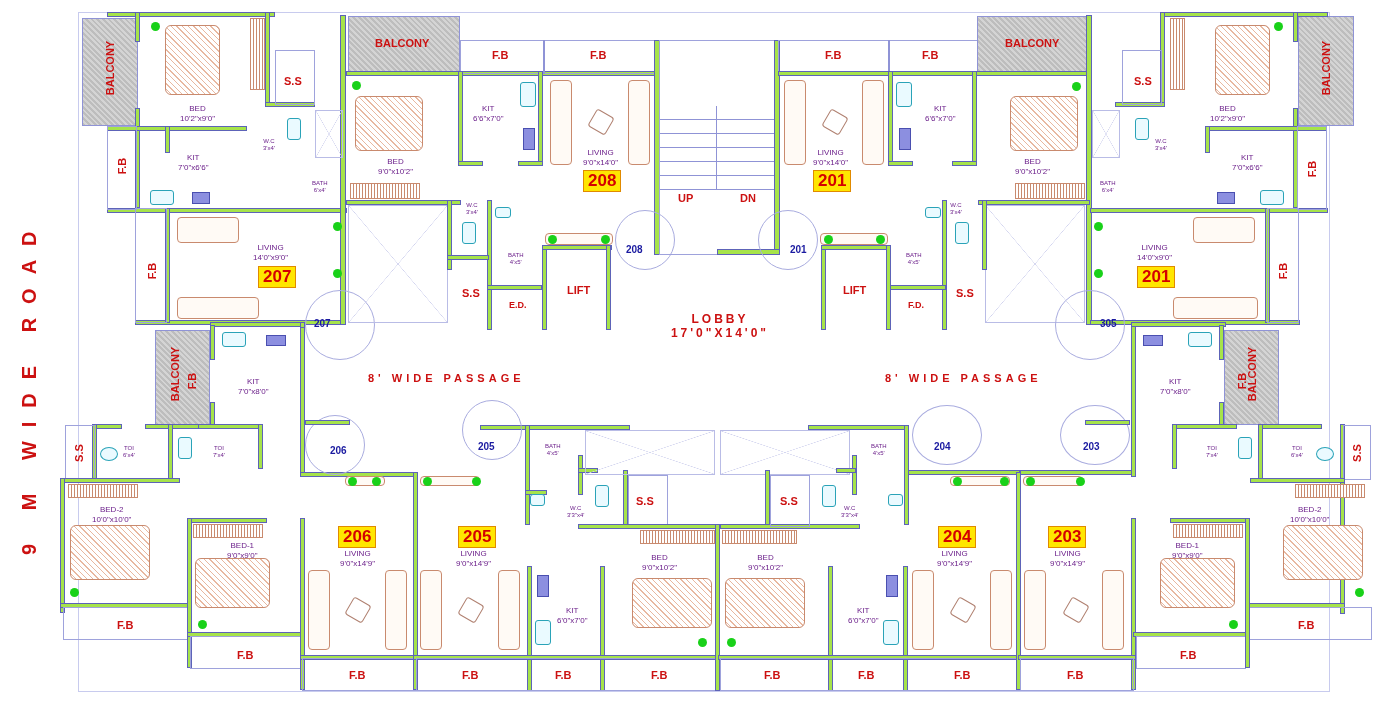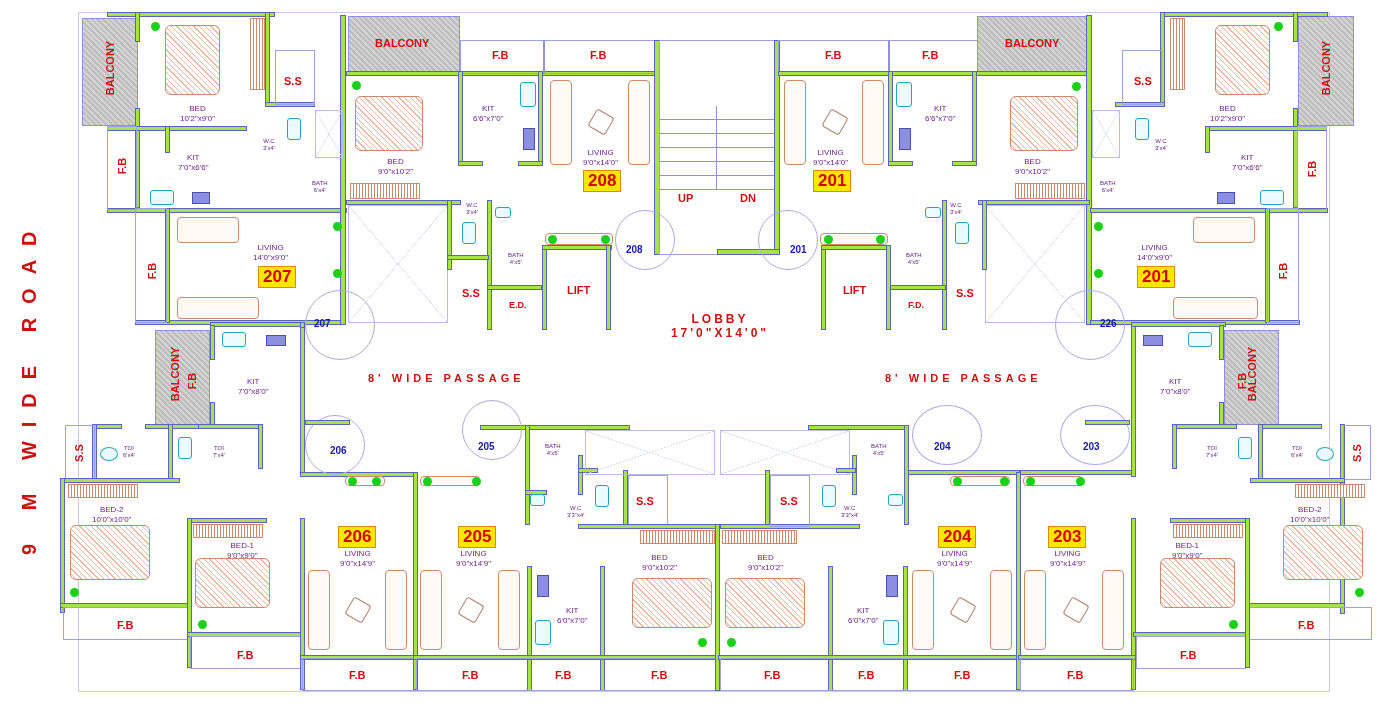--- a/index.html
+++ b/index.html
@@ -263,21 +263,21 @@
   <div class="cross" style="left:1092px;top:110px;width:28px;height:48px;"></div>
   <div class="sofa" style="left:1193px;top:217px;width:62px;height:26px;"></div>
   <div class="sofa" style="left:1173px;top:297px;width:85px;height:22px;"></div>
   <div class="lbl-room" style="left:1137px;top:243px;">
     <span>LIVING</span><span class="dim">14'0"x9'0"</span>
   </div>
   <div class="unit-badge" style="left:1137px;top:266px;">201</div>
   <div class="lamp" style="left:1094px;top:222px;"></div>
   <div class="lamp" style="left:1094px;top:269px;"></div>
   <div class="arc" style="left:1055px;top:290px;width:70px;height:70px;"></div>
-  <div class="door-no" style="left:1100px;top:318px;">226</div>
+  <div class="door-no" style="left:1100px;top:318px;">305</div>
 </div>
 
 <div>
   <div class="wall" style="left:210px;top:322px;width:95px;height:5px;"></div>
   <div class="wall" style="left:300px;top:322px;width:5px;height:155px;"></div>
   <div class="balc" style="left:155px;top:330px;width:55px;height:95px;"></div>
   <div class="lbl-red-v" style="left:140px;top:368px;width:70px;text-align:center;">BALCONY</div>
   <div class="lbl-red-v" style="left:172px;top:375px;width:40px;text-align:center;">F.B</div>
   <div class="wall" style="left:210px;top:325px;width:5px;height:35px;"></div>
   <div class="wall" style="left:210px;top:402px;width:5px;height:25px;"></div>

